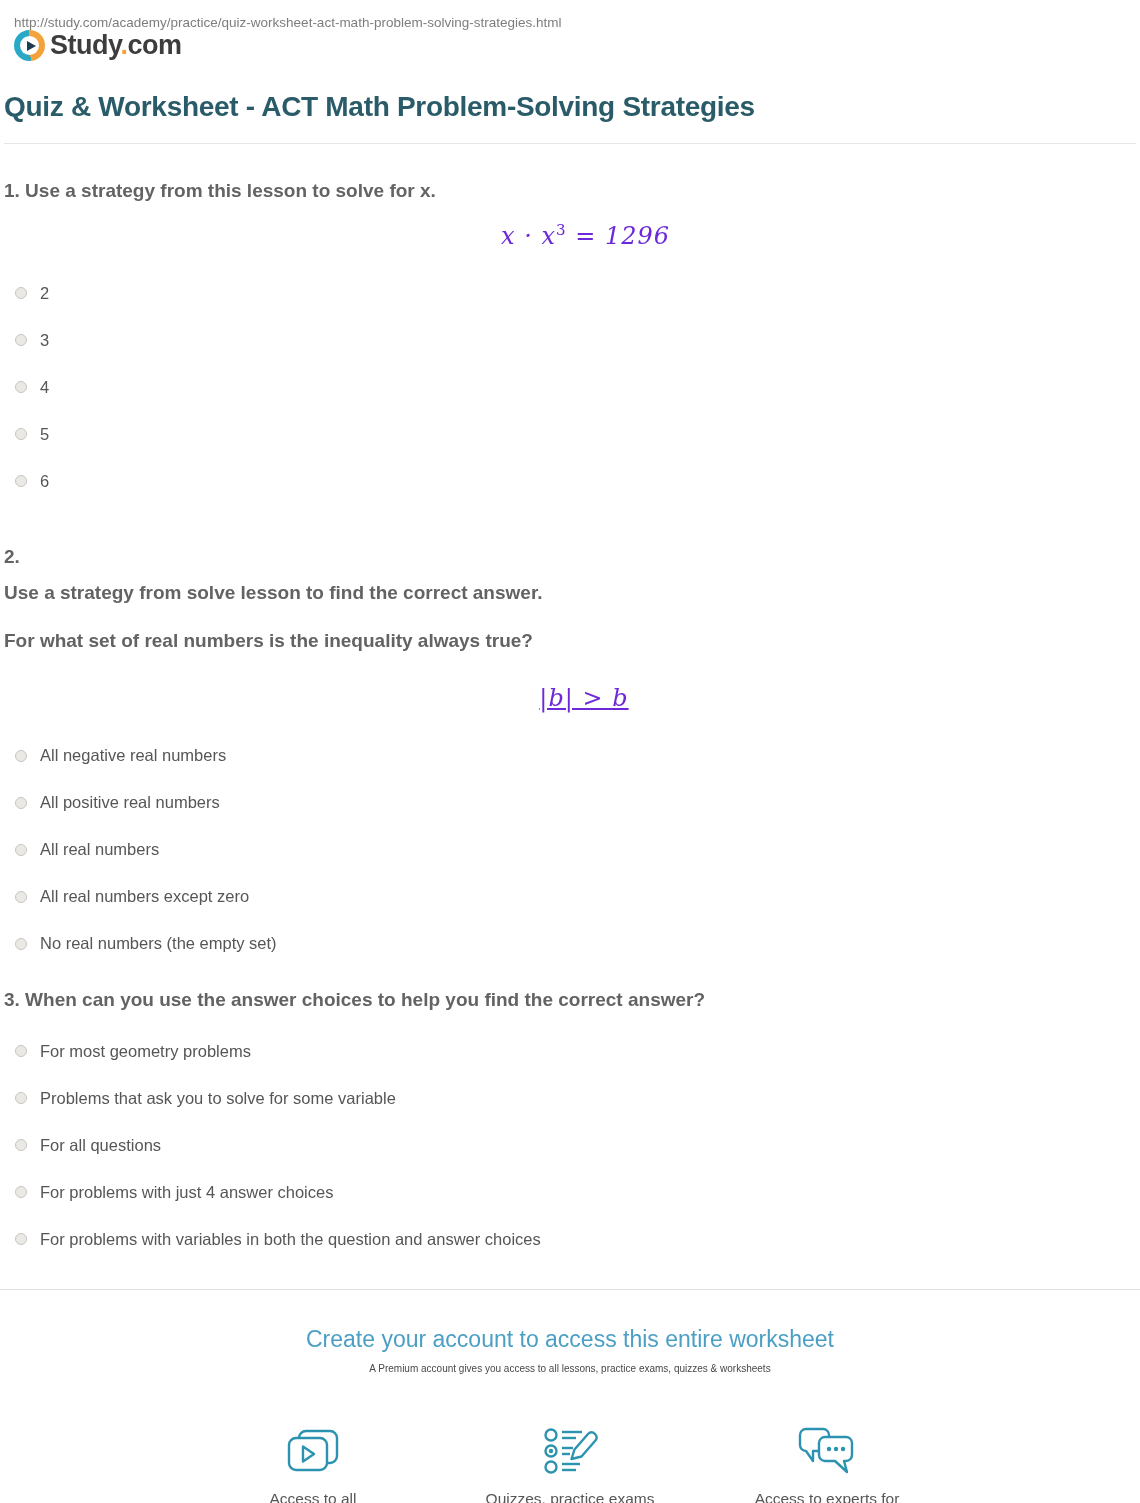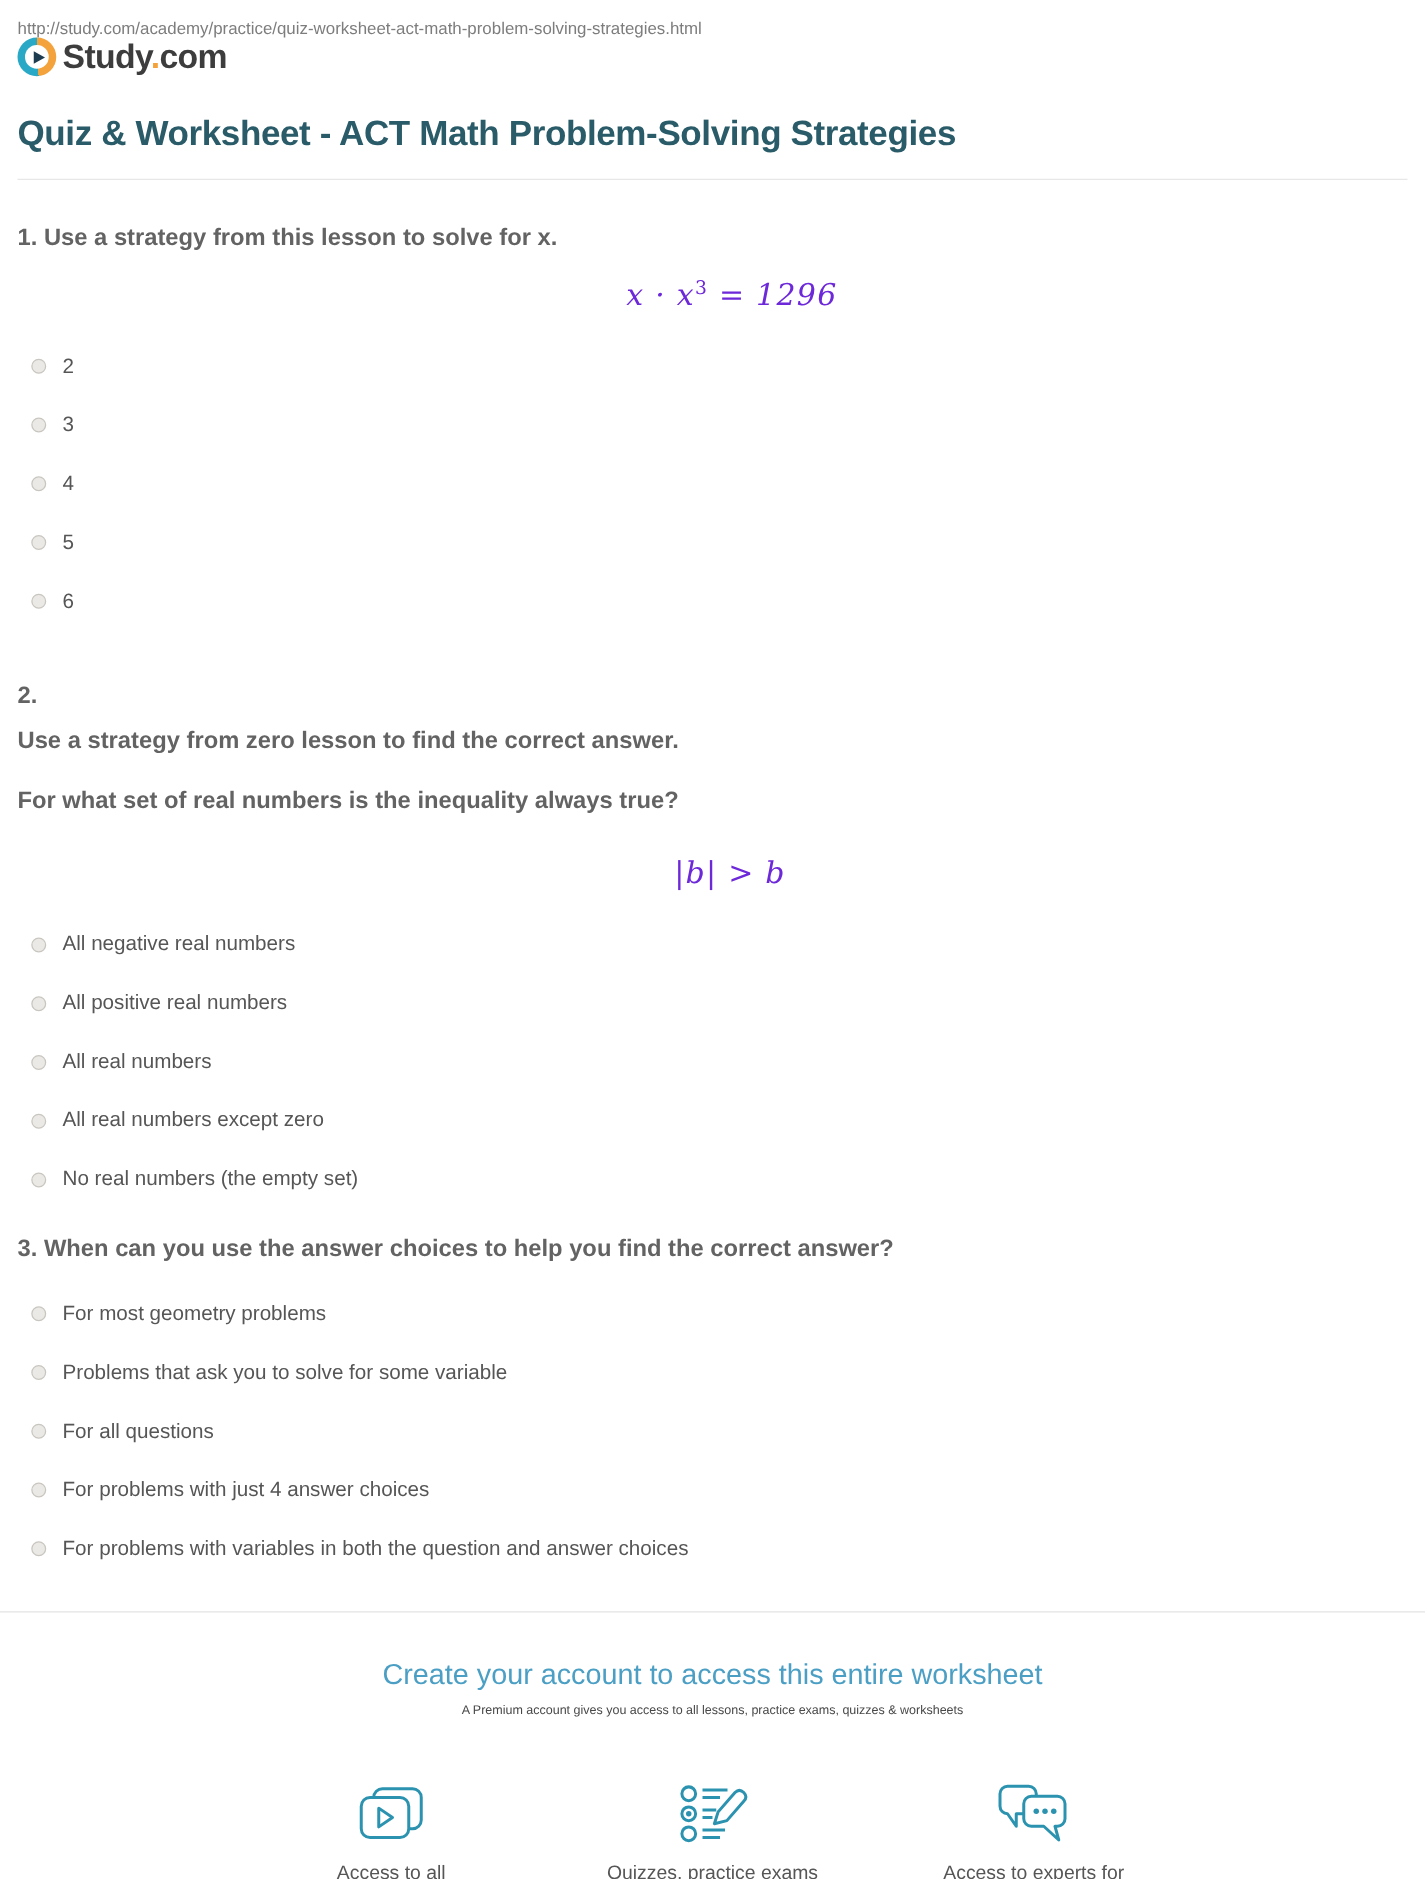--- a/index.html
+++ b/index.html
@@ -2,21 +2,21 @@
 <html><head>
 <meta charset="utf-8">
 <style>
   * { margin:0; padding:0; box-sizing:border-box; }
   html, body { background:#ffffff; }
   body {
     width:1140px; min-height:1503px; margin:0 auto;
     font-family:"Liberation Sans", sans-serif;
     color:#555;
   }
-  .content { padding:0 14px; }
+  .content { padding:0 4px; }
 
   
   .header { display:flex; justify-content:space-between; align-items:flex-start; padding:12px 14px 0 14px;flex-direction:column; }
   .url-text { font-size:13.5px; color:#7d7d7d; padding-top:3px; }
   .logo { display:flex; align-items:center; gap:5px; }
   .logo-icon { width:31px; height:31px; border-radius:50%;
     background:conic-gradient(from 0deg, #f3a23c 22deg 175deg, #2aa9c6 175deg 382deg);
     display:flex; align-items:center; justify-content:center; }
   .logo-icon-inner { width:19px; height:19px; border-radius:50%; background:#ffffff;
     display:flex; align-items:center; justify-content:center; }
@@ -97,24 +97,24 @@
       <li class="option">
           <span class="radio"></span>
           <span class="option-label">6</span>
         </li>
     </ul>
   </div>
 
   <div class="question" style="margin-top:52px;">
     <div class="q-heading">
       <div class="q-line">2.</div>
-      <div class="q-line">Use a strategy from zero lesson to find the correct answer.</div>
+      <div class="q-line">Use a strategy from solve lesson to find the correct answer.</div>
       <div class="q-line" style="margin-top:20px;">For what set of real numbers is the inequality always true?</div>
     </div>
-    <div class="formula" style="margin-top:30px; margin-left:28px;">|b| &gt; b</div>
+    <div class="formula" style="margin-top:30px; margin-left:28px;text-decoration:underline;">|b| &gt; b</div>
     <ul class="options">
       <li class="option">
           <span class="radio"></span>
           <span class="option-label">All negative real numbers</span>
         </li>
       <li class="option">
           <span class="radio"></span>
           <span class="option-label">All positive real numbers</span>
         </li>
       <li class="option">

